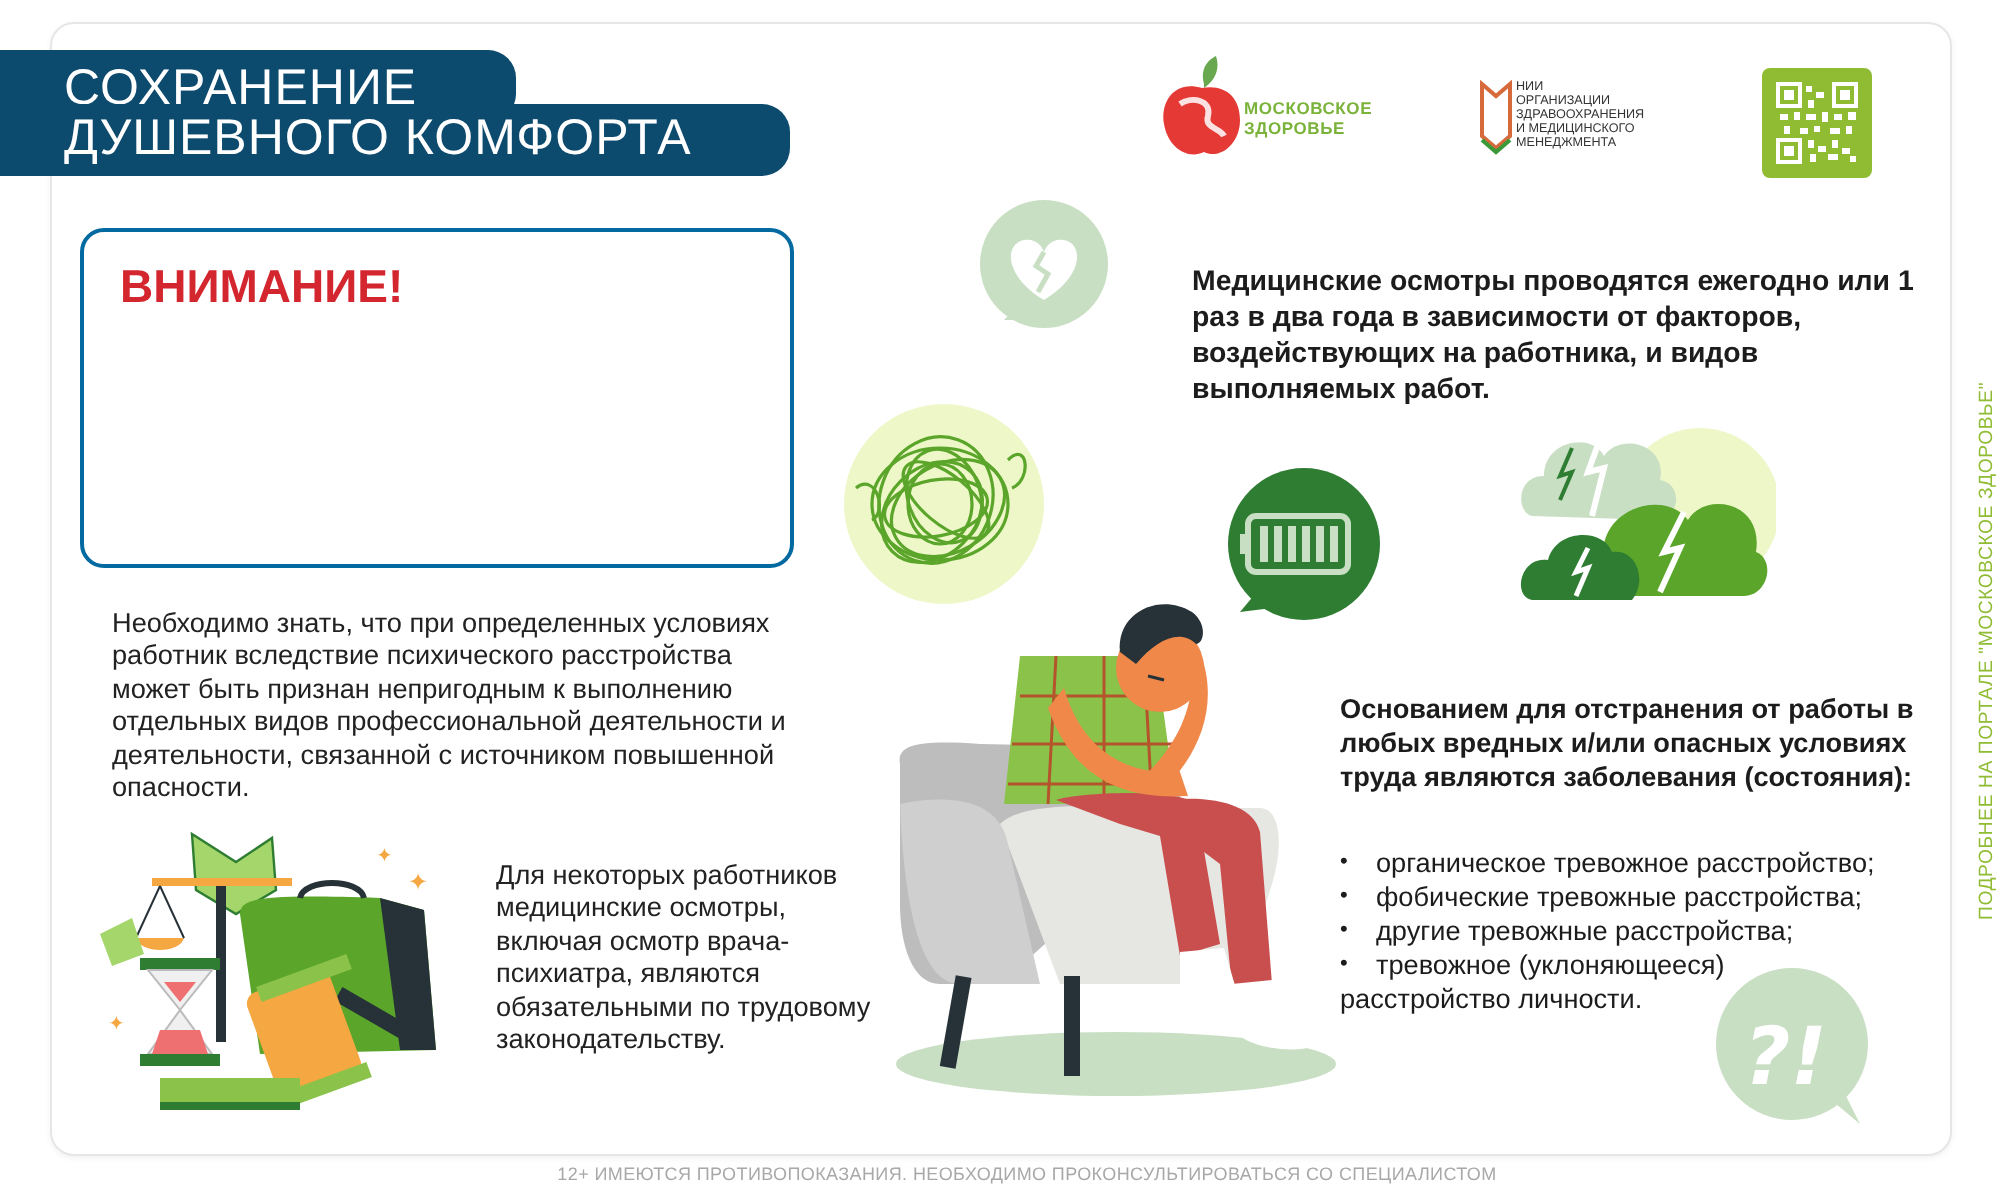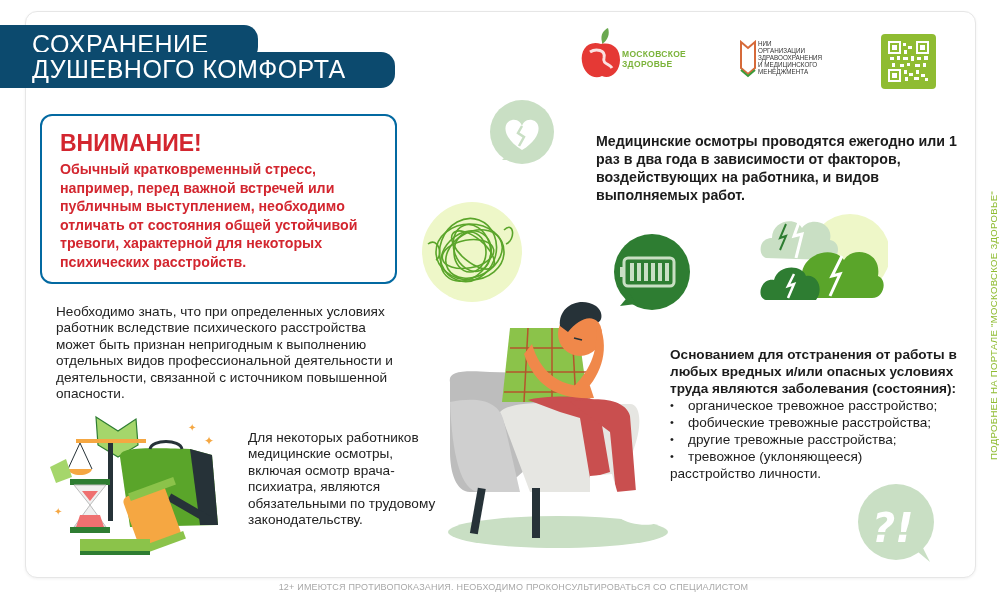--- a/index.html
+++ b/index.html
@@ -34,21 +34,21 @@
     border: 2px solid #0369a1; border-radius: 12px; padding: 14px 18px;
   }
   .warn-title { color: #d3262f; font-family: "Liberation Sans", sans-serif; font-weight: bold; font-size: 23px; line-height: 26px; margin-bottom: 4px; }
   .warn-body { color: #d3262f; font-family: "Liberation Sans", sans-serif; font-weight: bold; font-size: 14.2px; line-height: 18.6px; }
 
   .para1 { position: absolute; left: 56px; top: 304px; width: 350px; font-family: "Liberation Sans", sans-serif; font-size: 13.6px; line-height: 16.4px; color: #222; }
   .para2 { position: absolute; left: 248px; top: 430px; width: 190px; font-family: "Liberation Sans", sans-serif; font-size: 13.6px; line-height: 16.4px; color: #222; }
   .para3 { position: absolute; left: 596px; top: 132px; width: 370px; font-family: "Liberation Sans", sans-serif; font-weight: bold; font-size: 14.2px; line-height: 18px; color: #1c1c1c; }
   .para4 { position: absolute; left: 670px; top: 346px; width: 300px; font-family: "Liberation Sans", sans-serif; font-size: 13.6px; line-height: 17px; color: #1c1c1c; }
   .para4 .lead { font-weight: bold; }
-  .bullets { list-style: none; }
+  .bullets { list-style: none; margin-top: 26px; }
   .bullets li { position: relative; padding-left: 18px; }
   .bullets li::before { content: "•"; position: absolute; left: 0; top: 0; font-size: 11px; }
   .tail { padding-left: 0; }
 
   .side-text {
     position: absolute; left: 988px; top: 460px; transform-origin: 0 0; transform: rotate(-90deg);
     font-family: "Liberation Sans", sans-serif; font-size: 9.6px; letter-spacing: 0.3px; color: #8fbc32; white-space: nowrap;
   }
   .footer {
     position: absolute; left: 0; top: 582px; width: 1000px; text-align: center;
@@ -122,21 +122,20 @@
         <rect x="34" y="34" width="4" height="3"></rect>
       <rect x="18" y="37" width="3" height="4"></rect>
         <rect x="27" y="37" width="5" height="3"></rect>
         <rect x="38" y="38" width="3" height="3"></rect>
     </g>
   </svg>
 </div>
 
 <div class="warn">
   <div class="warn-title">ВНИМАНИЕ!</div>
-  <div class="warn-body">Обычный кратковременный стресс, например, перед важной встречей или публичным выступлением, необходимо отличать от состояния общей устойчивой тревоги, характерной для некоторых психических расстройств.</div>
 </div>
 
 <div class="para1">Необходимо знать, что при определенных условиях работник вследствие психического расстройства может быть признан непригодным к выполнению отдельных видов профессиональной деятельности и деятельности, связанной с источником повышенной опасности.</div>
 <div class="para2">Для некоторых работников медицинские осмотры, включая осмотр врача-психиатра, являются обязательными по трудовому законодательству.</div>
 <div class="para3">Медицинские осмотры проводятся ежегодно или 1 раз в два года в зависимости от факторов, воздействующих на работника, и видов выполняемых работ.</div>
 
 <div class="para4">
   <div class="lead">Основанием для отстранения от работы в любых вредных и/или опасных условиях труда являются заболевания (состояния):</div>
   <ul class="bullets">
     <li>органическое тревожное расстройство;</li>

